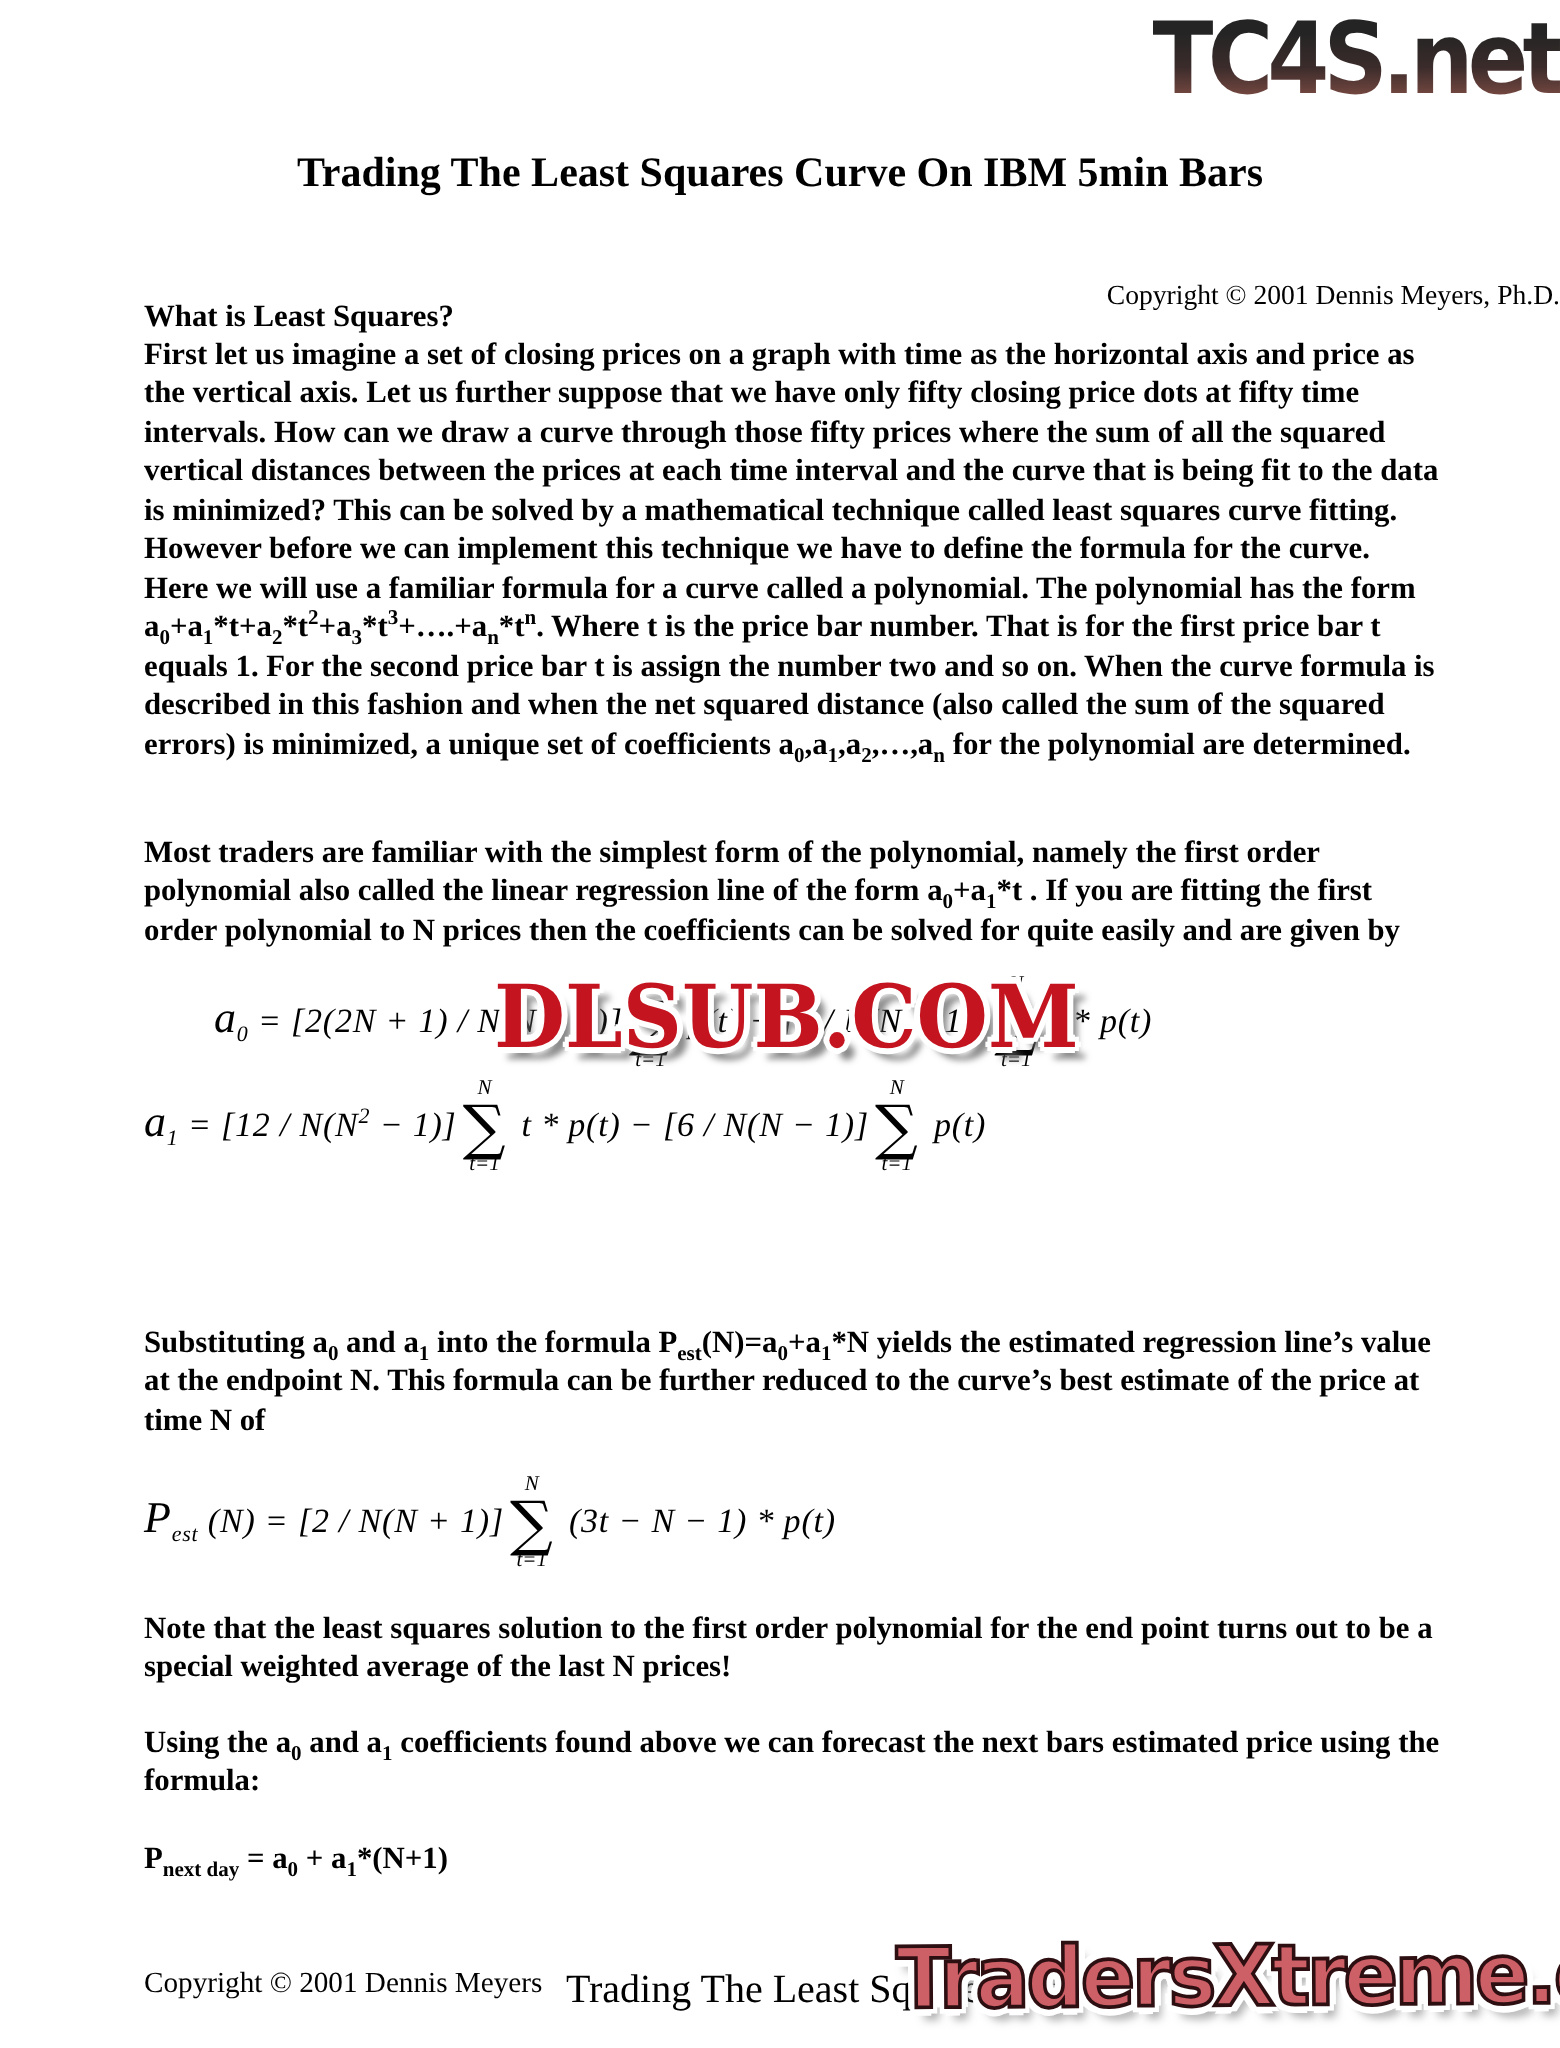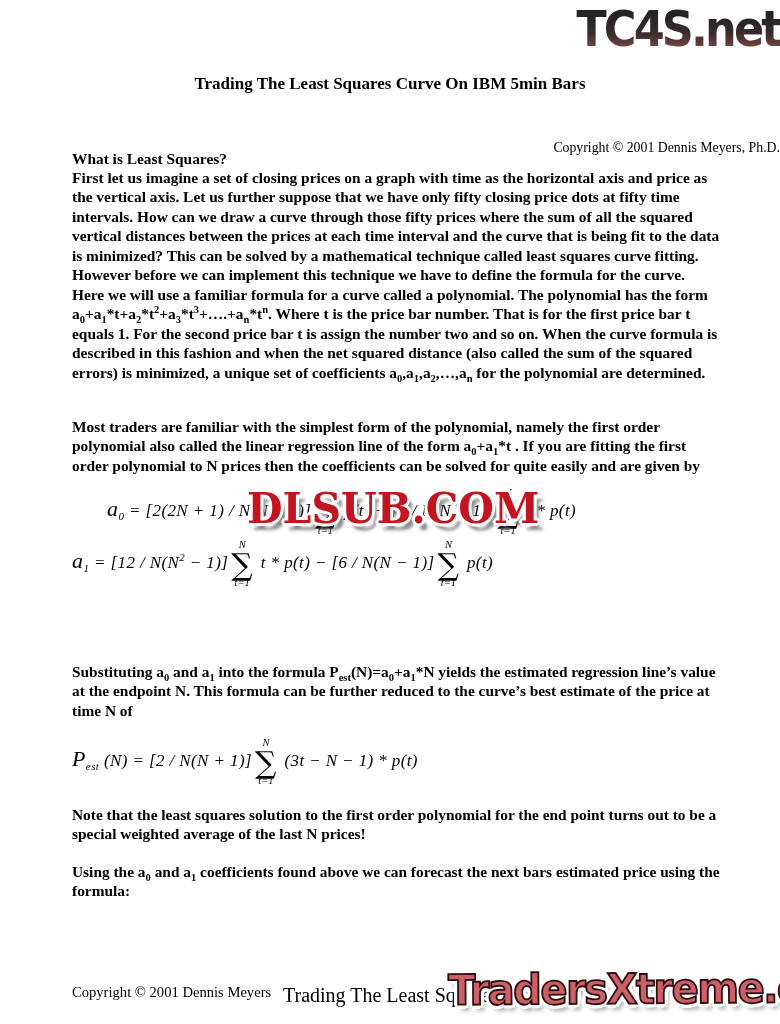--- a/index.html
+++ b/index.html
@@ -22,21 +22,21 @@
     font-family:"DejaVu Sans","Liberation Sans",sans-serif;
     font-weight:bold;font-size:46px;letter-spacing:-3px;
     transform:scale(0.97,1.08);transform-origin:top right;
     background:linear-gradient(180deg,#242424 28%,#3b2c2b 58%,#7c4b43 85%,#9a6156 100%);
     -webkit-background-clip:text;background-clip:text;color:transparent;
     z-index:6;
   }
   
   .doc-title{
     position:absolute;top:74px;left:0;width:100%;
-    text-align:center;font-weight:bold;font-size:17px;
+    text-align:center;font-weight:bold;font-size:21px;
   }
   .doc-subtitle{
     position:absolute;top:96px;left:0;width:100%;
     text-align:right;font-size:13.8px;margin-top:44px;
   }
   
   .para{
     position:absolute;left:72px;width:648px;
     font-size:15.4px;line-height:19.45px;text-align:left;font-weight:bold;
   }
@@ -140,19 +140,20 @@
   <div class="formula" style="top:738px;"><span class="f-var">P</span><sub>est</sub><span> (N) = [2 / N(N + 1)]</span><span class="sum">
         <span class="lim">N</span>
         <span class="sig">∑</span>
         <span class="lim">t=1</span>
       </span><span> (3t − N − 1) * p(t)</span></div>
 
   <div class="para" style="top:805px;">Note that the least squares solution to the first order polynomial for the end point turns out to be a special weighted average of the last N prices!</div>
 
   <div class="para" style="top:862px;">Using the a<sub>0</sub> and a<sub>1</sub> coefficients found above we can forecast the next bars estimated price using the formula:</div>
 
+  <div class="para" style="top:920px;">P<sub>next day</sub> = a<sub>0</sub> + a<sub>1</sub>*(N+1)</div>
 
   <div class="footer-left">Copyright © 2001 Dennis Meyers</div>
   <div class="footer-center">Trading The Least Squares Curve W</div>
 
   <div class="wm-tx">TradersXtreme.com</div>
 
 </div>
 
 </body></html>

